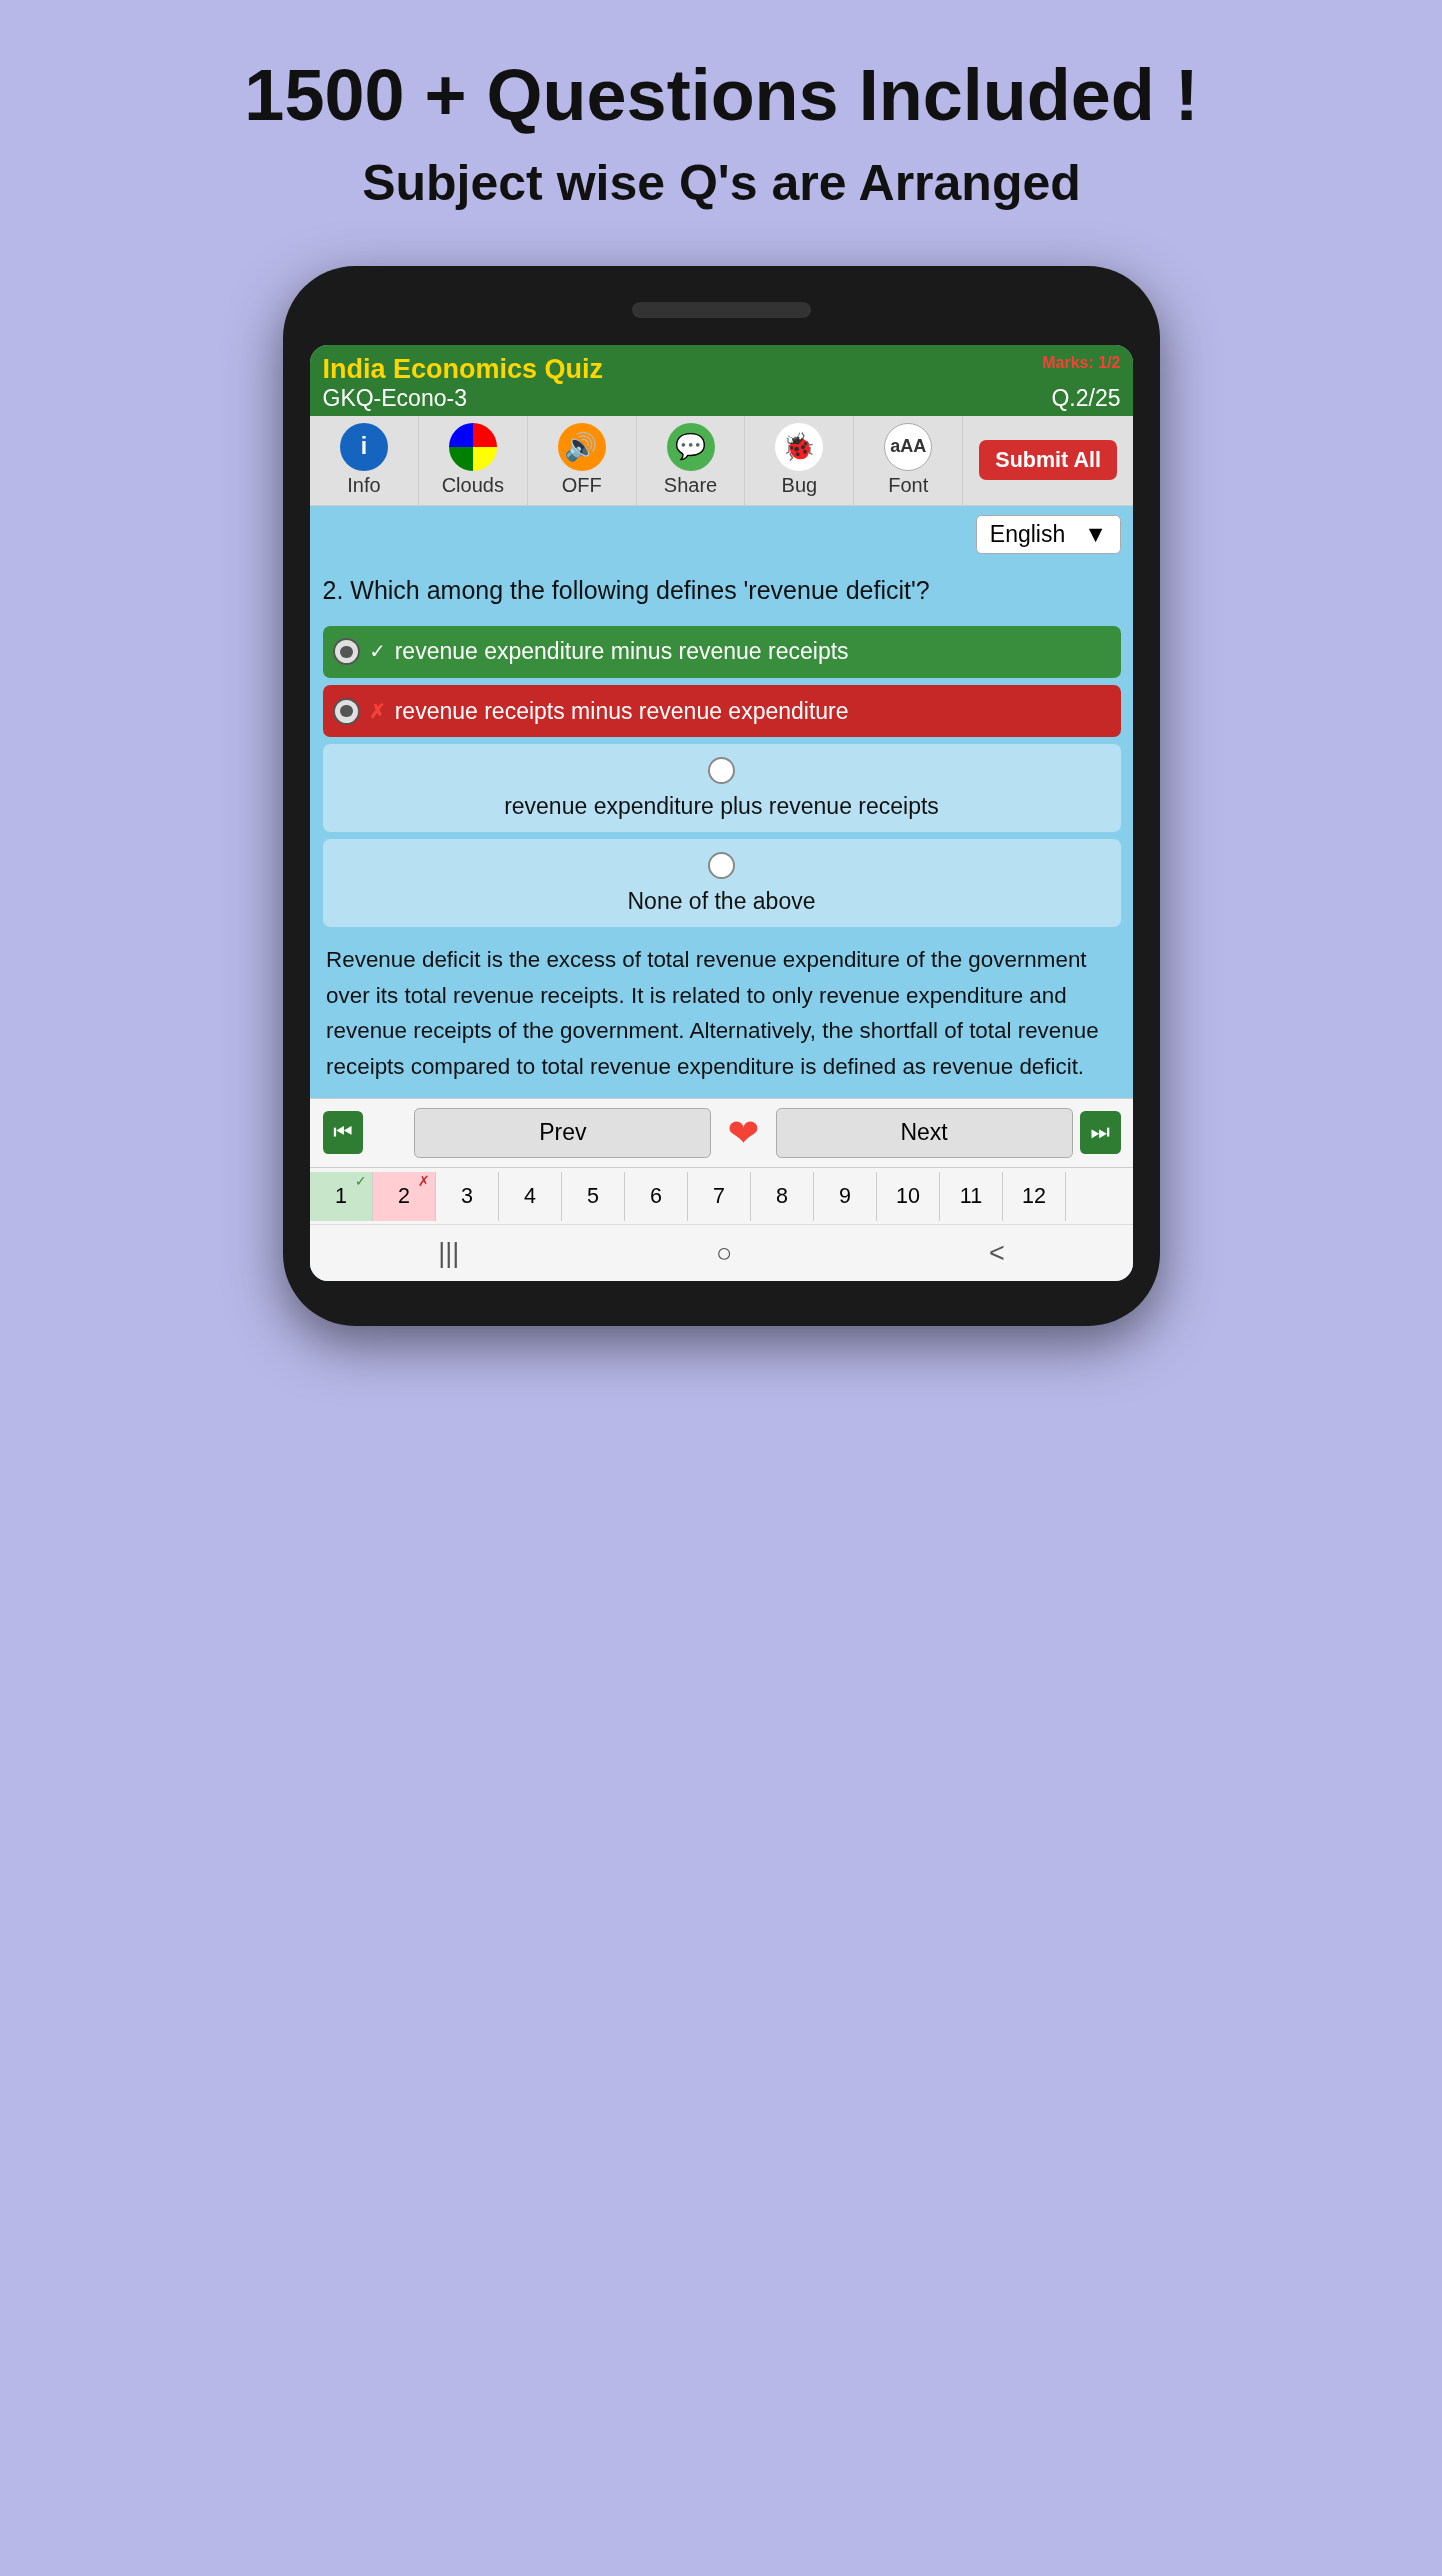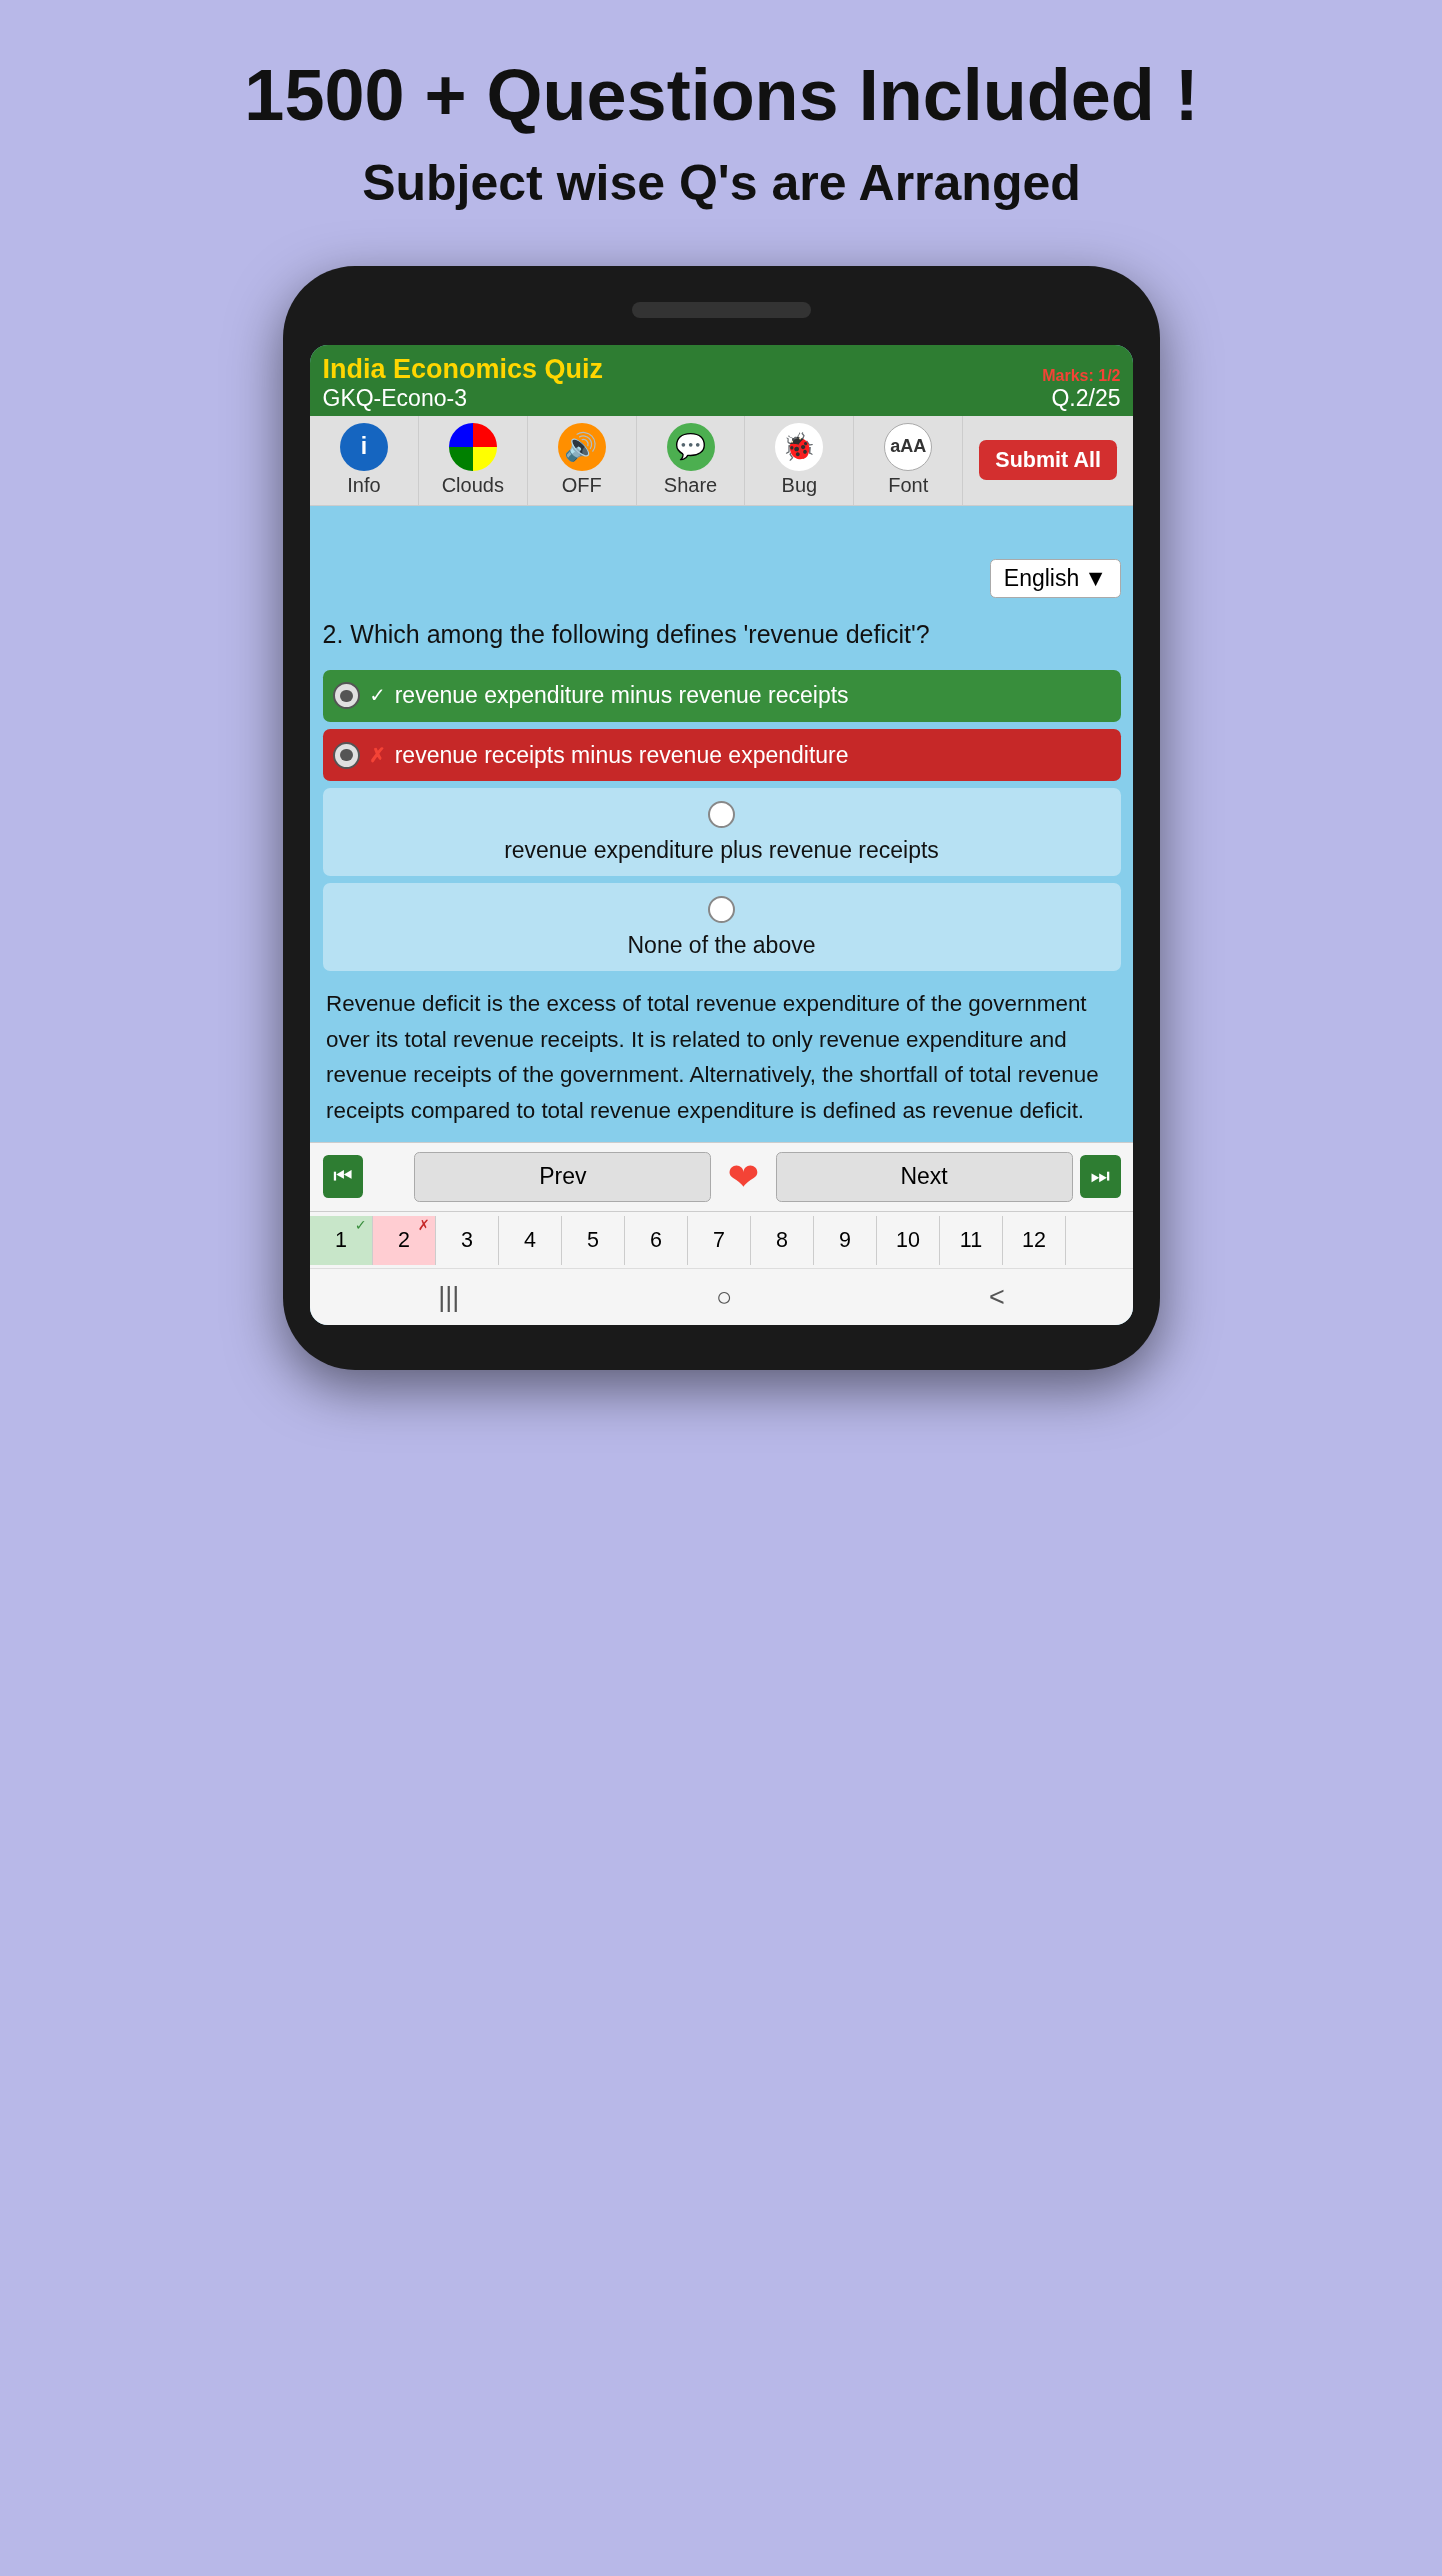--- a/index.html
+++ b/index.html
@@ -48,21 +48,21 @@
       overflow: hidden;
     }
     
     .header-bar {
       background: #2e7d32;
       padding: 9px 12.5px 3.6px 12.5px;
     }
     .header-row1 {
       display: flex;
       justify-content: space-between;
-      align-items: flex-end;
+      align-items: flex-start;
       gap: 43px;
     }
     .quiz-title {
       color: #ffd600;
       font-size: 27px;
       font-weight: bold;
     }
     .marks {
       color: #f44336;
       font-size: 16px;
@@ -140,23 +140,22 @@
       background: #87ceeb;
     }
     .lang-select {
       background: white;
       border: 0.9px solid #aaa;
       border-radius: 5.4px;
       font-size: 23px;
       padding: 5.4px 12.5px;
       display: flex;
       align-items: center;
-      gap: 5px;
-      cursor: pointer;
-      margin-top: 44px;
+      gap: 19px;
+      cursor: pointer;
     }
     
     .question-area {
       padding: 9px 12.5px 12.5px 12.5px;
       background: #87ceeb;
     }
     .question-text {
       font-size: 25px;
       color: #111;
       margin-bottom: 16px;

